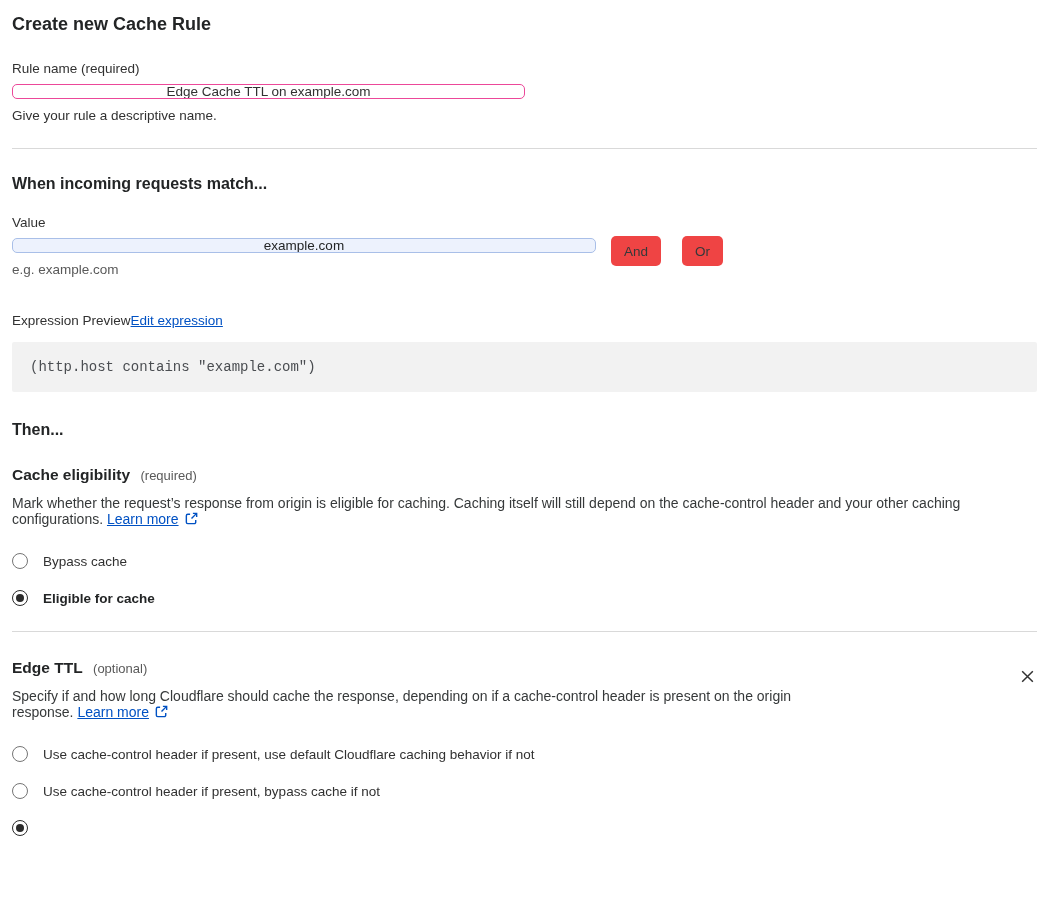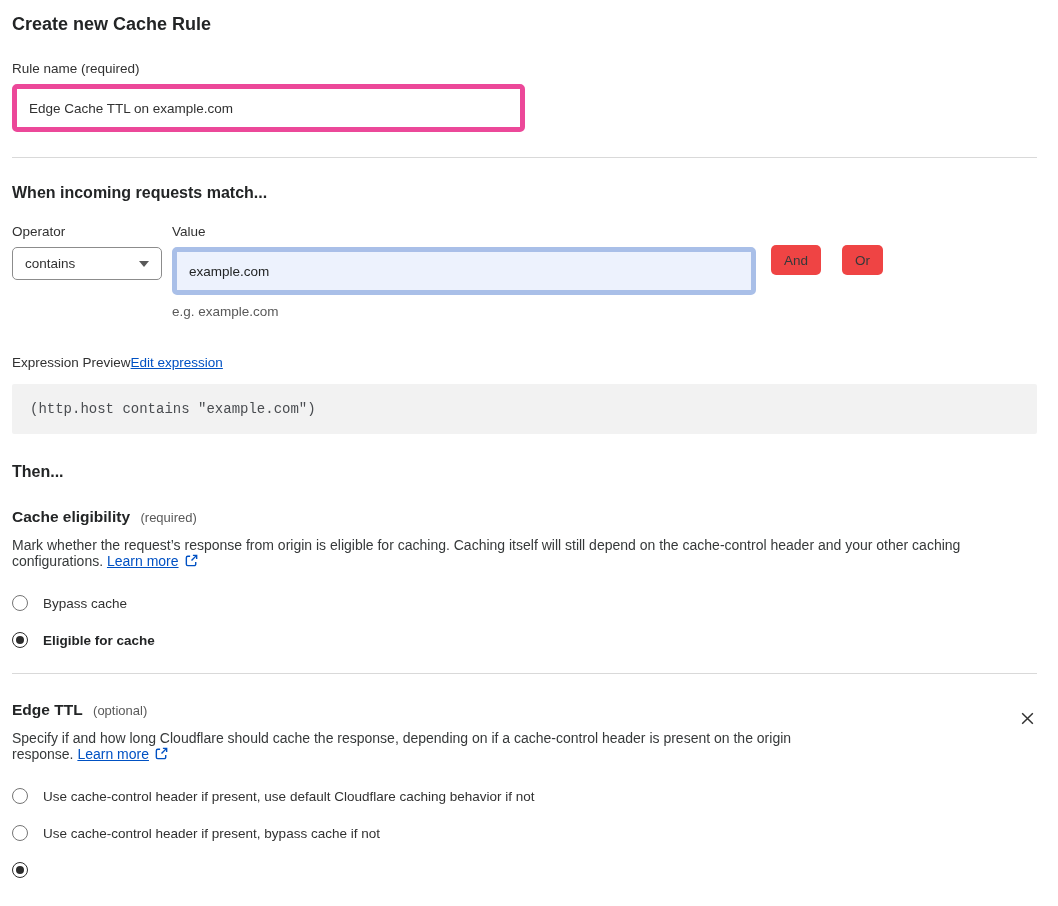--- a/index.html
+++ b/index.html
@@ -10,24 +10,24 @@
     color: #313131;
     overflow: hidden;
   }
   .page { padding: 14px 21px 0 12px; }
 
   h1.page-title { font-size: 18px; font-weight: 700; color:#232526; margin-bottom: 26px; }
 
   .field-label { font-size: 13.5px; color:#313131; margin-bottom: 8px; display:block; }
 
   .text-input {
-    height: 48px; border: 5px solid #ec4899; border-radius: 5px;
+    height: 15px; border: 1px solid #ec4899; border-radius: 5px;
     font-size: 13.5px; color:#313131; padding: 0 12px; background:#fff;
     font-family: "Liberation Sans", "DejaVu Sans", sans-serif;
-    outline: none; display:block;
+    outline: none; display:block;text-align:center;
   }
   #rule-name-input { width: 513px; }
   .help-text { font-size: 13.5px; color:#313131; margin-top: 9px; }
   .help-muted { font-size: 13.5px; color:#595959; margin-top: 9px; }
 
   hr.divider { border:none; border-top:1px solid #d9d9d9; margin: 25px 0 0 0; }
 
   h2.section-heading { font-size: 16px; font-weight: 700; color:#232526; }
   .match-heading { margin: 26px 0 22px 0; }
 
@@ -97,34 +97,28 @@
 </head>
 <body>
 
 <div class="page">
 
   <h1 class="page-title">Create new Cache Rule</h1>
 
   <div>
     <label class="field-label">Rule name (required)</label>
     <input id="rule-name-input" class="text-input" type="text" value="Edge Cache TTL on example.com" style="">
+    <div class="help-text">Give your rule a descriptive name.</div>
   </div>
 
   <hr class="divider">
 
   <h2 class="section-heading match-heading">When incoming requests match...</h2>
 
   <div class="match-row">
-    <div class="match-col col-operator">
-      <label class="field-label">Operator</label>
-      <div class="select-box">
-        <span>contains</span>
-        <span class="caret-down"></span>
-      </div>
-    </div>
     <div class="match-col col-value">
       <label class="field-label">Value</label>
       <input class="text-input value-input" type="text" value="example.com" style="">
       <div class="help-muted">e.g. example.com</div>
     </div>
     <div class="conj-buttons">
       <button class="conj-btn">And</button>
       <button class="conj-btn">Or</button>
     </div>
   </div>

